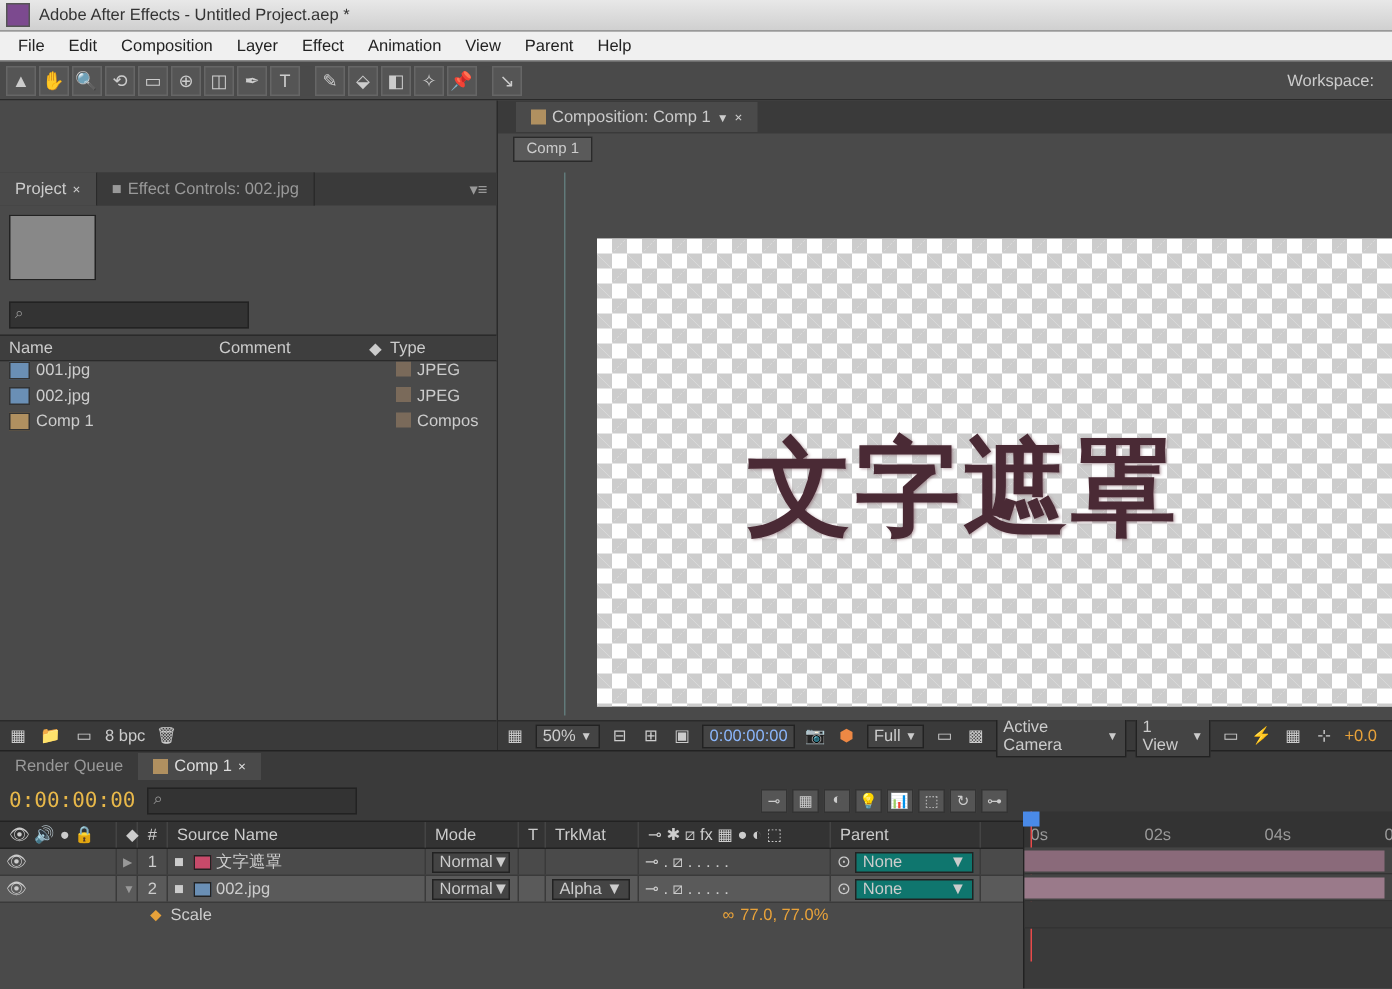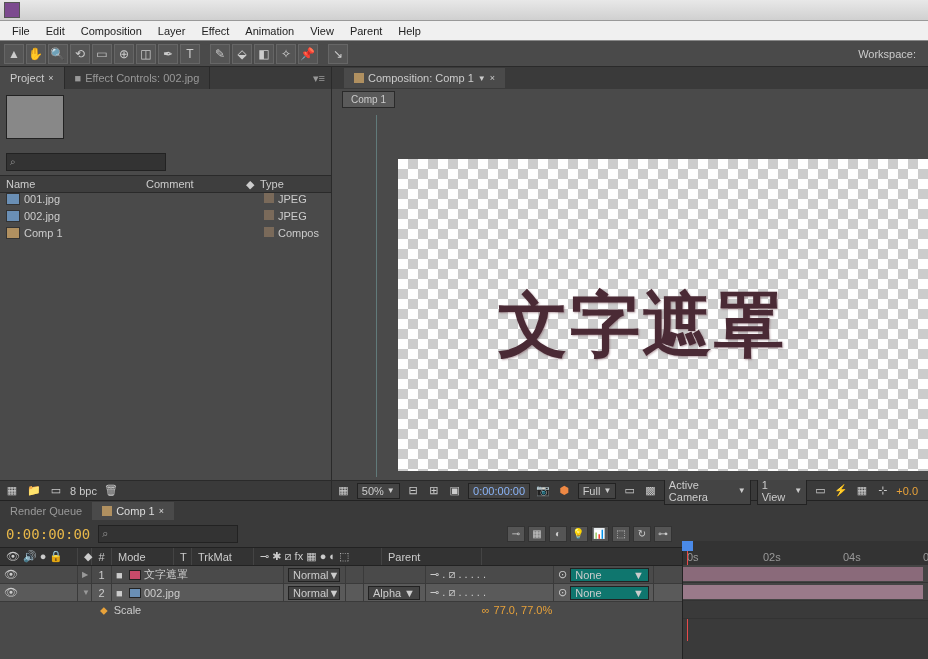--- a/index.html
+++ b/index.html
@@ -7,21 +7,21 @@
 .titlebar { background: linear-gradient(#e8e8e8, #d0d0d0); height: 21px; display: flex; align-items: center; padding: 0 4px; color: #333; border-bottom: 1px solid #999; }
 .titlebar .icon { width: 16px; height: 16px; background: #7c4a8f; margin-right: 6px; border: 1px solid #555; }
 .menubar { background: #f0f0f0; height: 20px; display: flex; align-items: center; padding: 0 4px; color: #222; border-bottom: 1px solid #888; }
 .menubar span { padding: 2px 8px; cursor: default; }
 .toolbar { background: #4a4a4a; height: 26px; display: flex; align-items: center; padding: 0 4px; border-bottom: 1px solid #2a2a2a; gap: 2px; }
 .toolbar .tbtn { width: 20px; height: 20px; background: #555; border: 1px solid #666; display: flex; align-items: center; justify-content: center; color: #ccc; font-size: 12px; }
 .toolbar .sep { width: 6px; }
 .toolbar .workspace { margin-left: auto; color: #ccc; padding-right: 8px; text-align: right; }
 .main { display: flex; height: 433px; }
 .left-panel { width: 332px; background: #4a4a4a; border-right: 1px solid #2a2a2a; display: flex; flex-direction: column; }
-.panel-tabs { height: 22px; display: flex; background: #3a3a3a; align-items: center; }
+.panel-tabs { height: 22px; display: flex; background: #3a3a3a; align-items: center; margin-top: 48px; }
 .panel-tab { padding: 4px 10px; background: #4a4a4a; color: #ccc; border-right: 1px solid #2a2a2a; height: 100%; display:flex; align-items:center; gap:4px;}
 .panel-tab.inactive { background: #3a3a3a; color: #999; }
 .panel-tab .x { font-size: 9px; }
 .panel-menu { margin-left: auto; padding-right: 6px; color: #999; }
 .thumb-area { height: 60px; padding: 6px; }
 .thumb { width: 58px; height: 44px; background: #888; border: 1px solid #222; }
 .search-row { padding: 4px 6px; }
 .search-row input { width: 160px; background: #333; border: 1px solid #222; color: #ccc; padding: 2px 18px 2px 4px; }
 .search-wrap { position: relative; display: inline-block; }
 .search-wrap .mag { position: absolute; left: 4px; top: 3px; color: #999; font-size: 10px; }
@@ -87,20 +87,21 @@
 .track-row { height: 18px; background: #444; border-bottom: 1px solid #333; position: relative; }
 .track-bar { position: absolute; left: 0; top: 2px; height: 14px; background: #8a6a7a; width: 240px; }
 .track-row.sel .track-bar { background: #9a7a8a; }
 .bottom-pad { height: 40px; background: #4a4a4a; }
 </style>
 </head>
 <body>
 
 <div class="titlebar">
   <div class="icon"></div>
+  <span>Adobe After Effects - Untitled Project.aep *</span>
 </div>
 
 <div class="menubar">
   <span>File</span>
   <span>Edit</span>
   <span>Composition</span>
   <span>Layer</span>
   <span>Effect</span>
   <span>Animation</span>
   <span>View</span>
@@ -258,20 +259,21 @@
     <div class="b">⬚</div>
     <div class="b">↻</div>
     <div class="b">⊶</div>
   </div>
 </div>
 
 <div class="tl-cols">
   <div class="c c-toggle">👁 🔊 ● 🔒</div>
   <div class="c" style="width:14px;">◆</div>
   <div class="c c-idx">#</div>
+  <div class="c c-src">Source Name</div>
   <div class="c c-mode">Mode</div>
   <div class="c c-t">T</div>
   <div class="c c-trk">TrkMat</div>
   <div class="c c-sw">⊸ ✱ ⧄ fx ▦ ● ◐ ⬚</div>
   <div class="c c-par">Parent</div>
 </div>
 
 <div class="tl-layer">
   <div class="c c-toggle">
       <span class="eye">👁</span>

